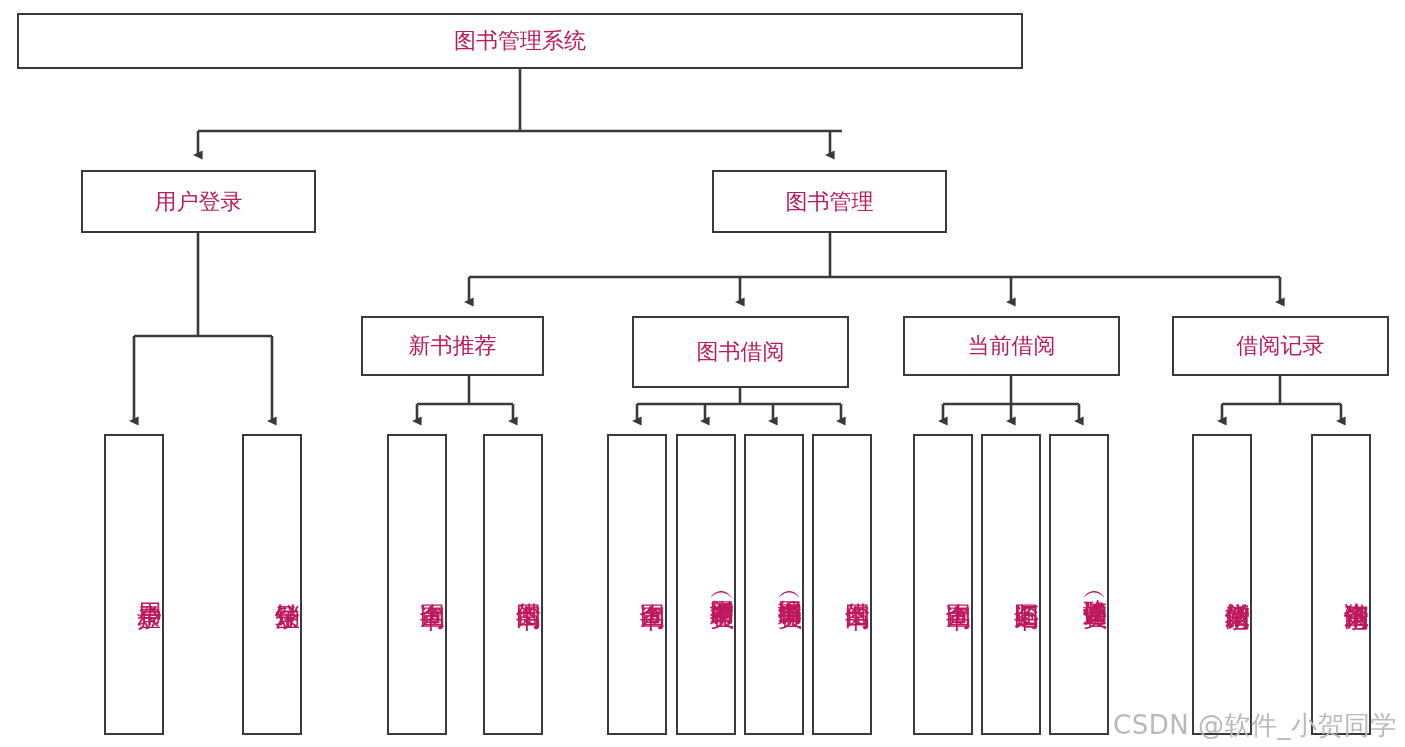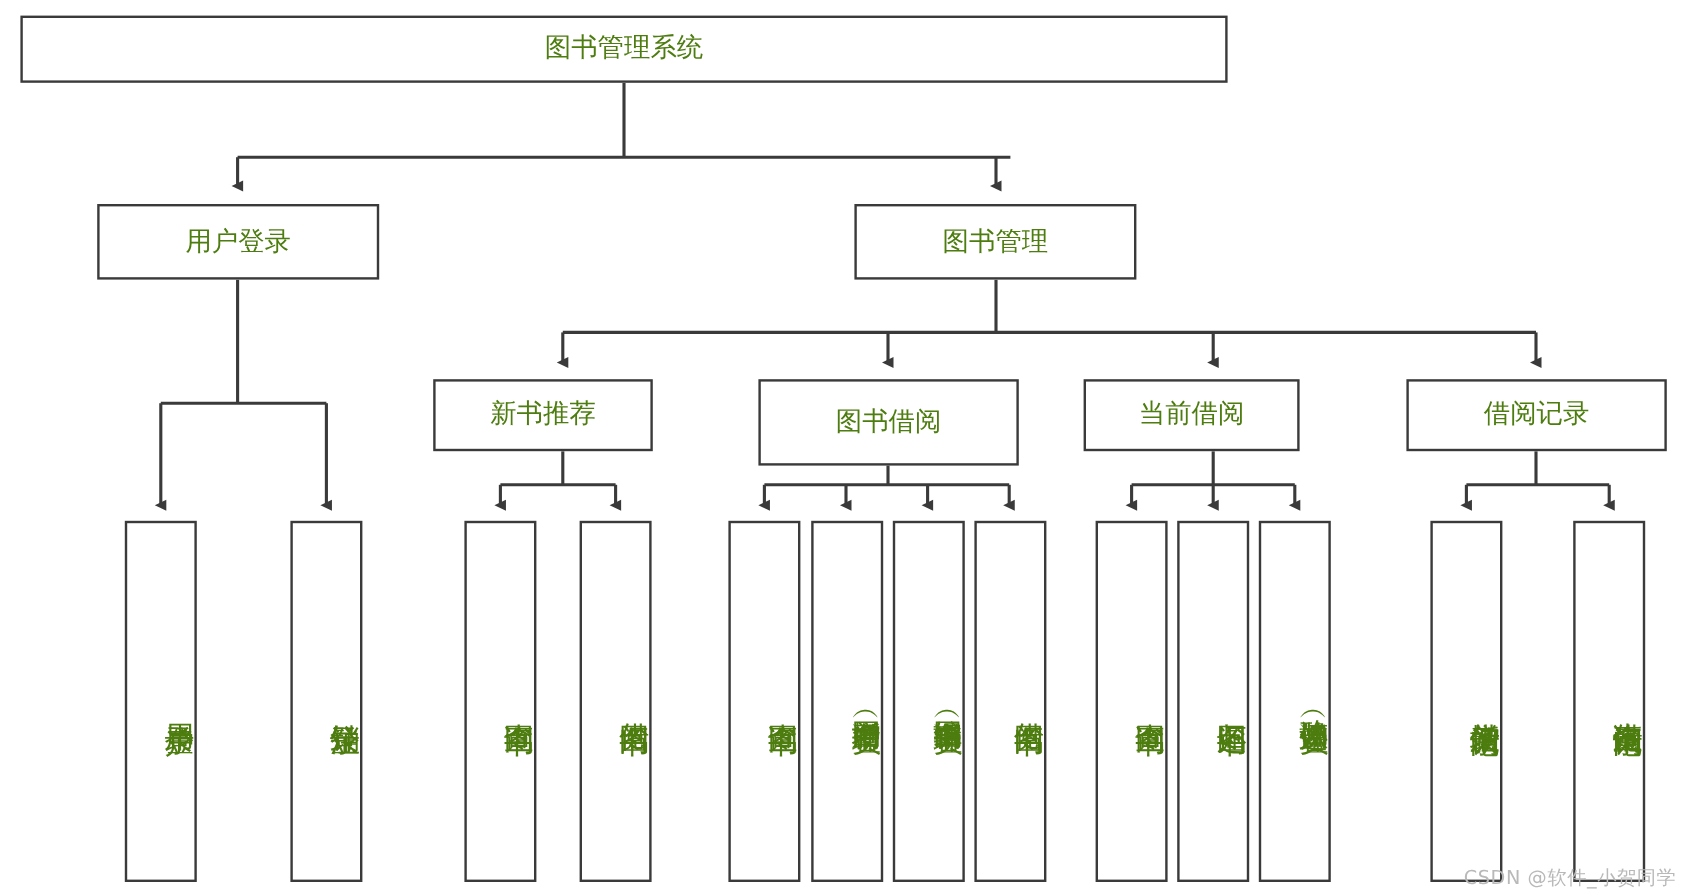--- a/index.html
+++ b/index.html
@@ -14,21 +14,21 @@
   #wires{position:absolute;left:0;top:0;width:1405px;height:747px;}
 
   .node{
     position:absolute;
     box-sizing:border-box;
     background:#ffffff;
     border:2px solid #3a3a3a;
     display:flex;
     align-items:center;
     justify-content:center;
-    color:#4d7c0f;
+    color:#be185d;
     text-align:center;
     line-height:1.18;
   }
   .node.h{ font-size:22px; }
   .node.root{ font-size:22px; }
 
   
   .node.v{
     writing-mode:vertical-rl;
     text-orientation:upright;
@@ -39,21 +39,21 @@
     align-items:flex-start;
     justify-content:center;
     white-space:nowrap;
     letter-spacing:1px;
   }
   .node.v.tall{ font-size:24px; }
 
   #watermark{
     position:absolute;
     right:8px;bottom:4px;
-    font-size:16px;
+    font-size:26px;
     color:#b9b9b9;
     white-space:nowrap;
     letter-spacing:0.5px;
   }
 </style>
 </head>
 <body>
 
 <div id="stage">
 
@@ -118,21 +118,21 @@
   <div class="node h" style="left:712px;top:170px;width:235px;height:63px;">
     <span>图书管理</span>
   </div>
 
   <div class="node h" style="left:361px;top:316px;width:183px;height:60px;">
     <span>新书推荐</span>
   </div>
   <div class="node h" style="left:632px;top:316px;width:217px;height:72px;">
     <span>图书借阅</span>
   </div>
-  <div class="node h" style="left:903px;top:316px;width:180px;height:60px;">
+  <div class="node h" style="left:903px;top:316px;width:217px;height:60px;">
     <span>当前借阅</span>
   </div>
   <div class="node h" style="left:1172px;top:316px;width:217px;height:60px;align-items:center;">
     <span>借阅记录</span>
   </div>
 
   <div class="node v" style="left:104px;top:434px;width:60px;height:301px;">
     <span>用户登录</span>
   </div>
   <div class="node v" style="left:242px;top:434px;width:60px;height:301px;">

